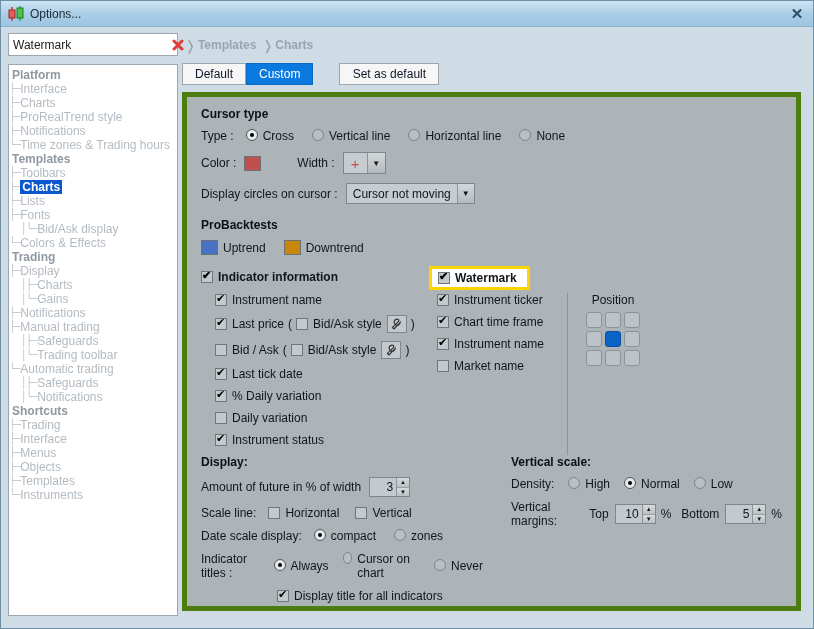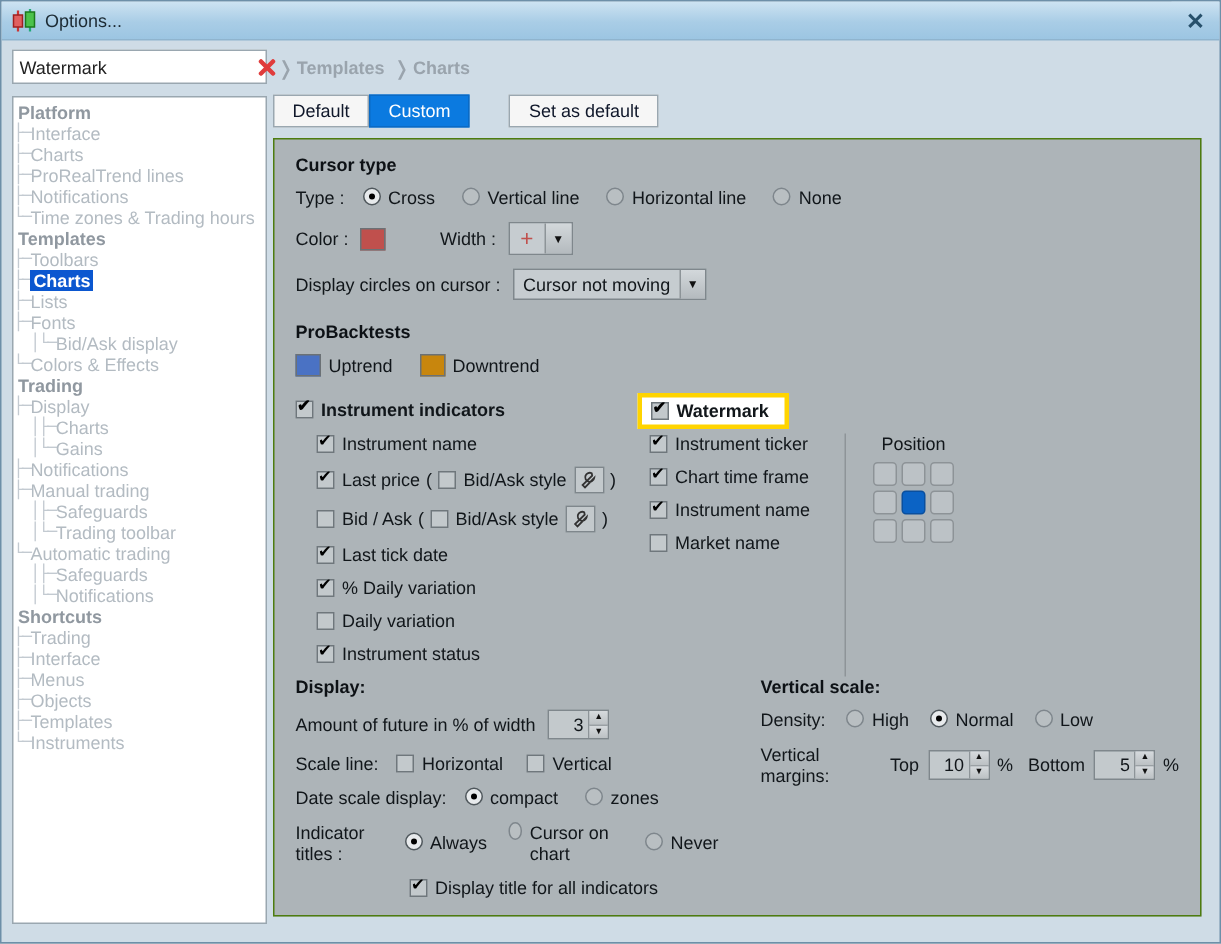--- a/index.html
+++ b/index.html
@@ -94,21 +94,21 @@
     display: flex; align-items: center; justify-content: center;
     font-size: 12px; color: #0f172a; cursor: pointer;
   }
   .tabbtn.active { background: #0b7ae0; color: #fff; border-color: #0b6ac4; }
   .tabbtn.sep { margin-left: 26px; min-width: 100px; }
 
   
   .panel {
     margin: 7px 12px 0 3px;
     background: #adb4b8;
-    border: 1px solid #4d7c0f;
+    border: 5px solid #4d7c0f;
     height: 519px;
     padding: 10px 14px;
     position: relative;
     color: #11161a;
   }
   .sect-title { font-weight: bold; font-size: 12px; color: #0d1115; margin-bottom: 8px; }
 
   .row { display: flex; align-items: center; margin-bottom: 9px; }
   .lbl { font-size: 12px; color: #11161a; }
 
@@ -245,21 +245,21 @@
         <div class="t-row">
           <span class="branch">├─</span>
           <span class="t-item">Interface</span>
         </div>
         <div class="t-row">
           <span class="branch">├─</span>
           <span class="t-item">Charts</span>
         </div>
         <div class="t-row">
           <span class="branch">├─</span>
-          <span class="t-item">ProRealTrend lines</span>
+          <span class="t-item">ProRealTrend style</span>
         </div>
         <div class="t-row">
           <span class="branch">├─</span>
           <span class="t-item">Notifications</span>
         </div>
         <div class="t-row">
           <span class="branch">└─</span>
           <span class="t-item">Time zones &amp; Trading hours</span>
         </div>
         <div class="t-row">
@@ -424,21 +424,21 @@
         <span class="swatch" id="uptrend-swatch" style="background: rgb(74, 114, 196);"></span>
         <span class="lbl" style="margin-left:5px;margin-right:18px">Uptrend</span>
         <span class="swatch" id="downtrend-swatch" style="background: rgb(200, 134, 13);"></span>
         <span class="lbl" style="margin-left:5px">Downtrend</span>
       </div>
 
       <div style="display:flex;align-items:center;margin-top:10px;height:26px">
         <div style="width:228px">
           <span class="cb on bold-cb">
             <span class="box"></span>
-            <span>Instrument indicators</span>
+            <span>Indicator information</span>
           </span>
         </div>
         <div style="width:130px">
           <span class="watermark-hl">
             <span class="cb on bold-cb">
               <span class="box"></span>
               <span>Watermark</span>
             </span>
           </span>
         </div>

